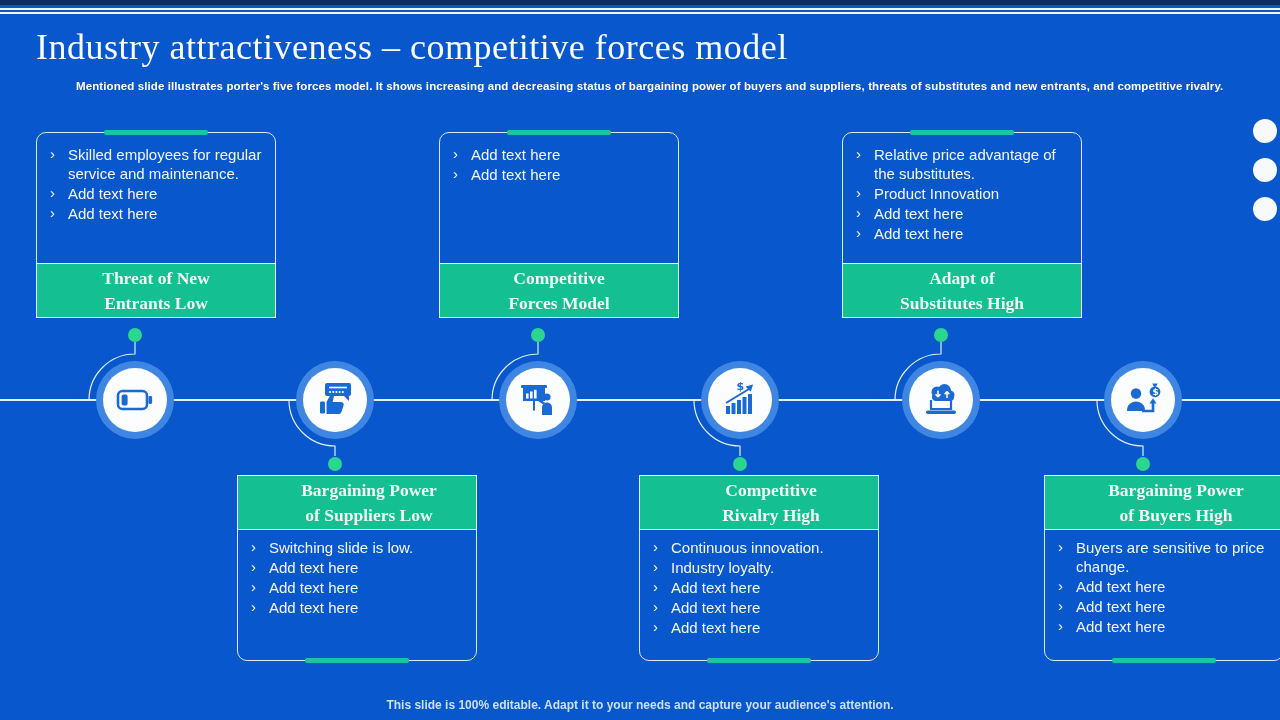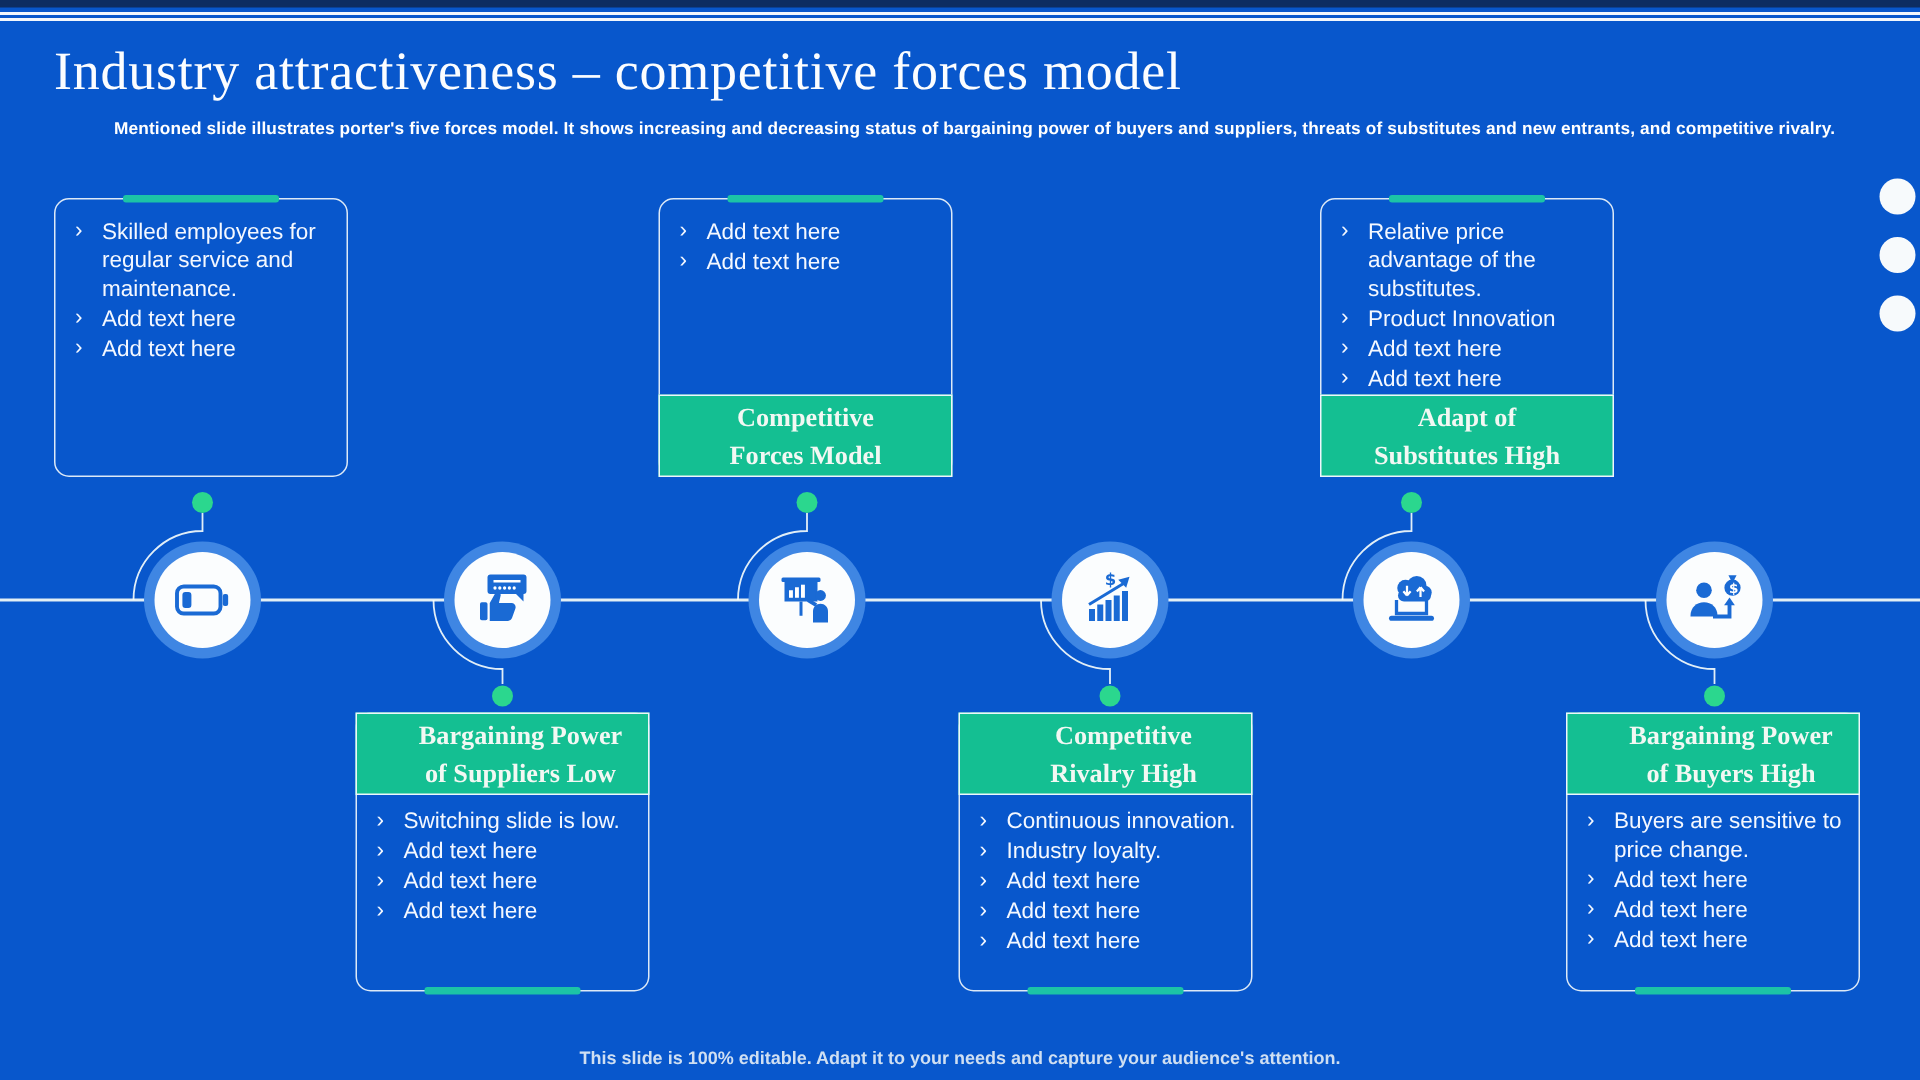--- a/index.html
+++ b/index.html
@@ -26,21 +26,21 @@
 
   
   .nav-dot{position:absolute;left:1253px;width:24px;height:24px;border-radius:50%;background:#f7fafc;}
   .nav-dot.d1{top:119px;} .nav-dot.d2{top:158px;} .nav-dot.d3{top:197px;}
 
   
   .axis-line{position:absolute;left:0;top:399px;width:1280px;height:1.5px;background:rgba(245,252,248,.92);z-index:1;}
 
   
   .box{
-    position:absolute;width:196px;height:186px;box-sizing:border-box;
+    position:absolute;width:240px;height:186px;box-sizing:border-box;
     border:1.2px solid #dce9f7;border-radius:10px;z-index:2;
   }
   .box.top{top:132px;}
   .box.bottom{top:475px;}
   .tab{
     position:absolute;left:50%;margin-left:-52px;width:104px;height:5px;
     background:#1cc4a6;border-radius:2px;z-index:3;
   }
   .box.top .tab{top:-3px;}
   .box.bottom .tab{bottom:-3px;}
@@ -94,20 +94,24 @@
 
 <div class="axis-line"></div>
 
 <div class="box top" style="left:36px">
   <div class="tab"></div>
   <ul class="bullets">
     <li>Skilled employees for regular service and maintenance.</li>
     <li>Add text here</li>
     <li>Add text here</li>
   </ul>
+  <div class="hdr">
+    <div>Threat of New</div>
+    <div>Entrants Low</div>
+  </div>
 </div>
 
 <div class="box bottom" style="left:237px">
   <div class="tab"></div>
   <div class="hdr">
     <div>Bargaining Power</div>
     <div>of Suppliers Low</div>
   </div>
   <ul class="bullets">
     <li>Switching slide is low.</li>
@@ -137,21 +141,21 @@
   </div>
   <ul class="bullets">
     <li>Continuous innovation.</li>
     <li>Industry loyalty.</li>
     <li>Add text here</li>
     <li>Add text here</li>
     <li>Add text here</li>
   </ul>
 </div>
 
-<div class="box top" style="left:880px">
+<div class="box top" style="left:842px">
   <div class="tab"></div>
   <ul class="bullets">
     <li>Relative price advantage of the substitutes.</li>
     <li>Product Innovation</li>
     <li>Add text here</li>
     <li>Add text here</li>
   </ul>
   <div class="hdr">
     <div>Adapt of</div>
     <div>Substitutes High</div>

